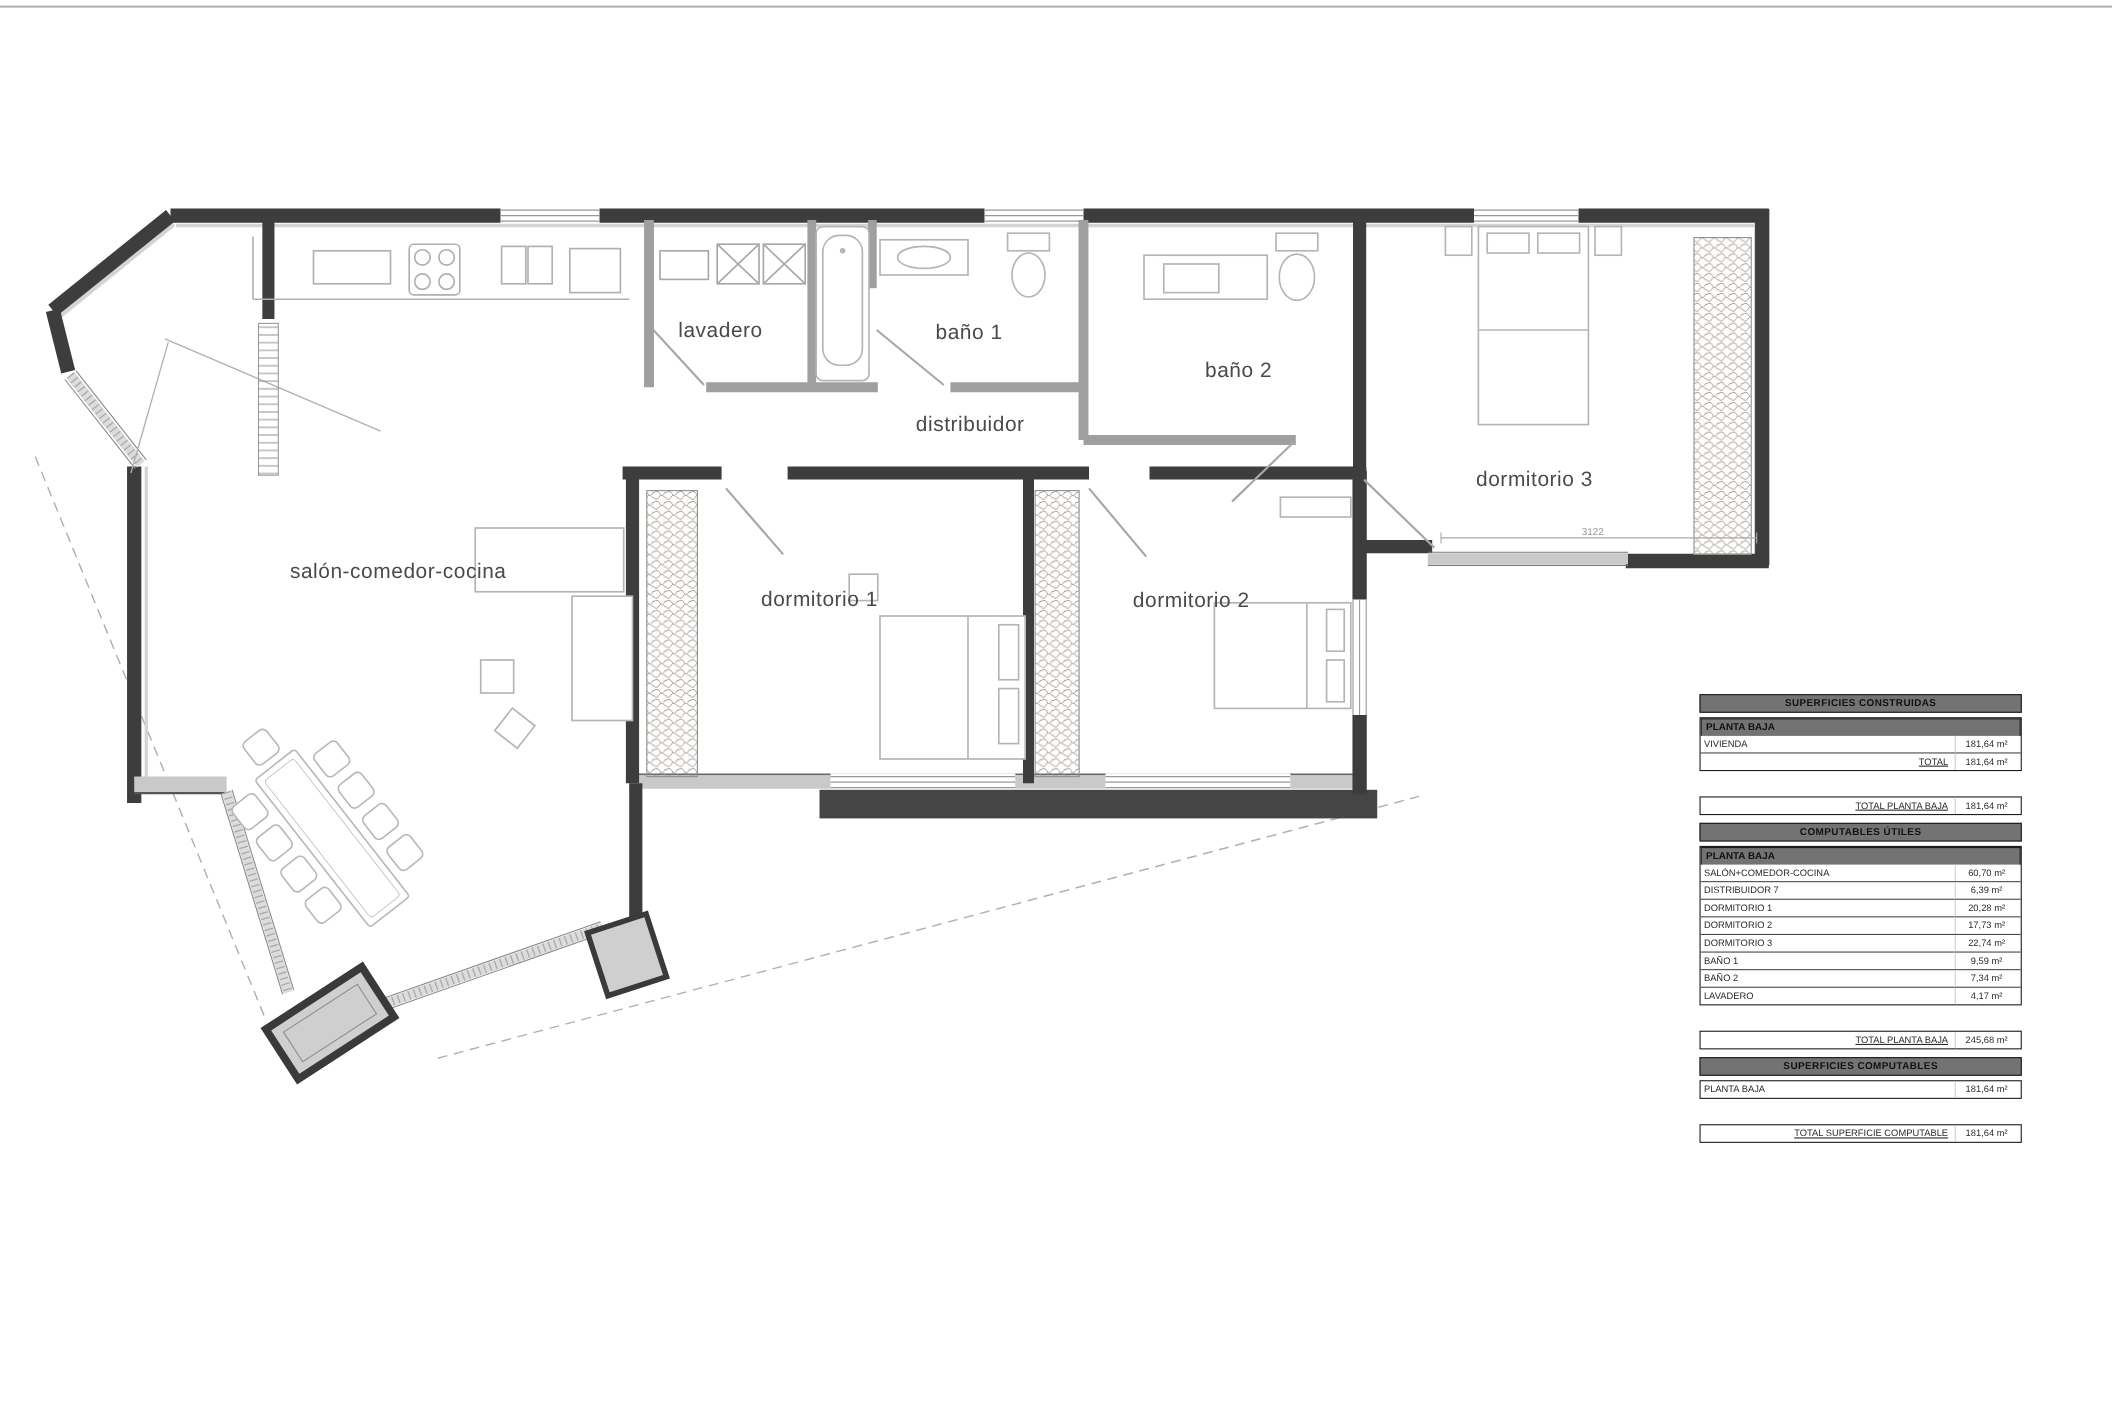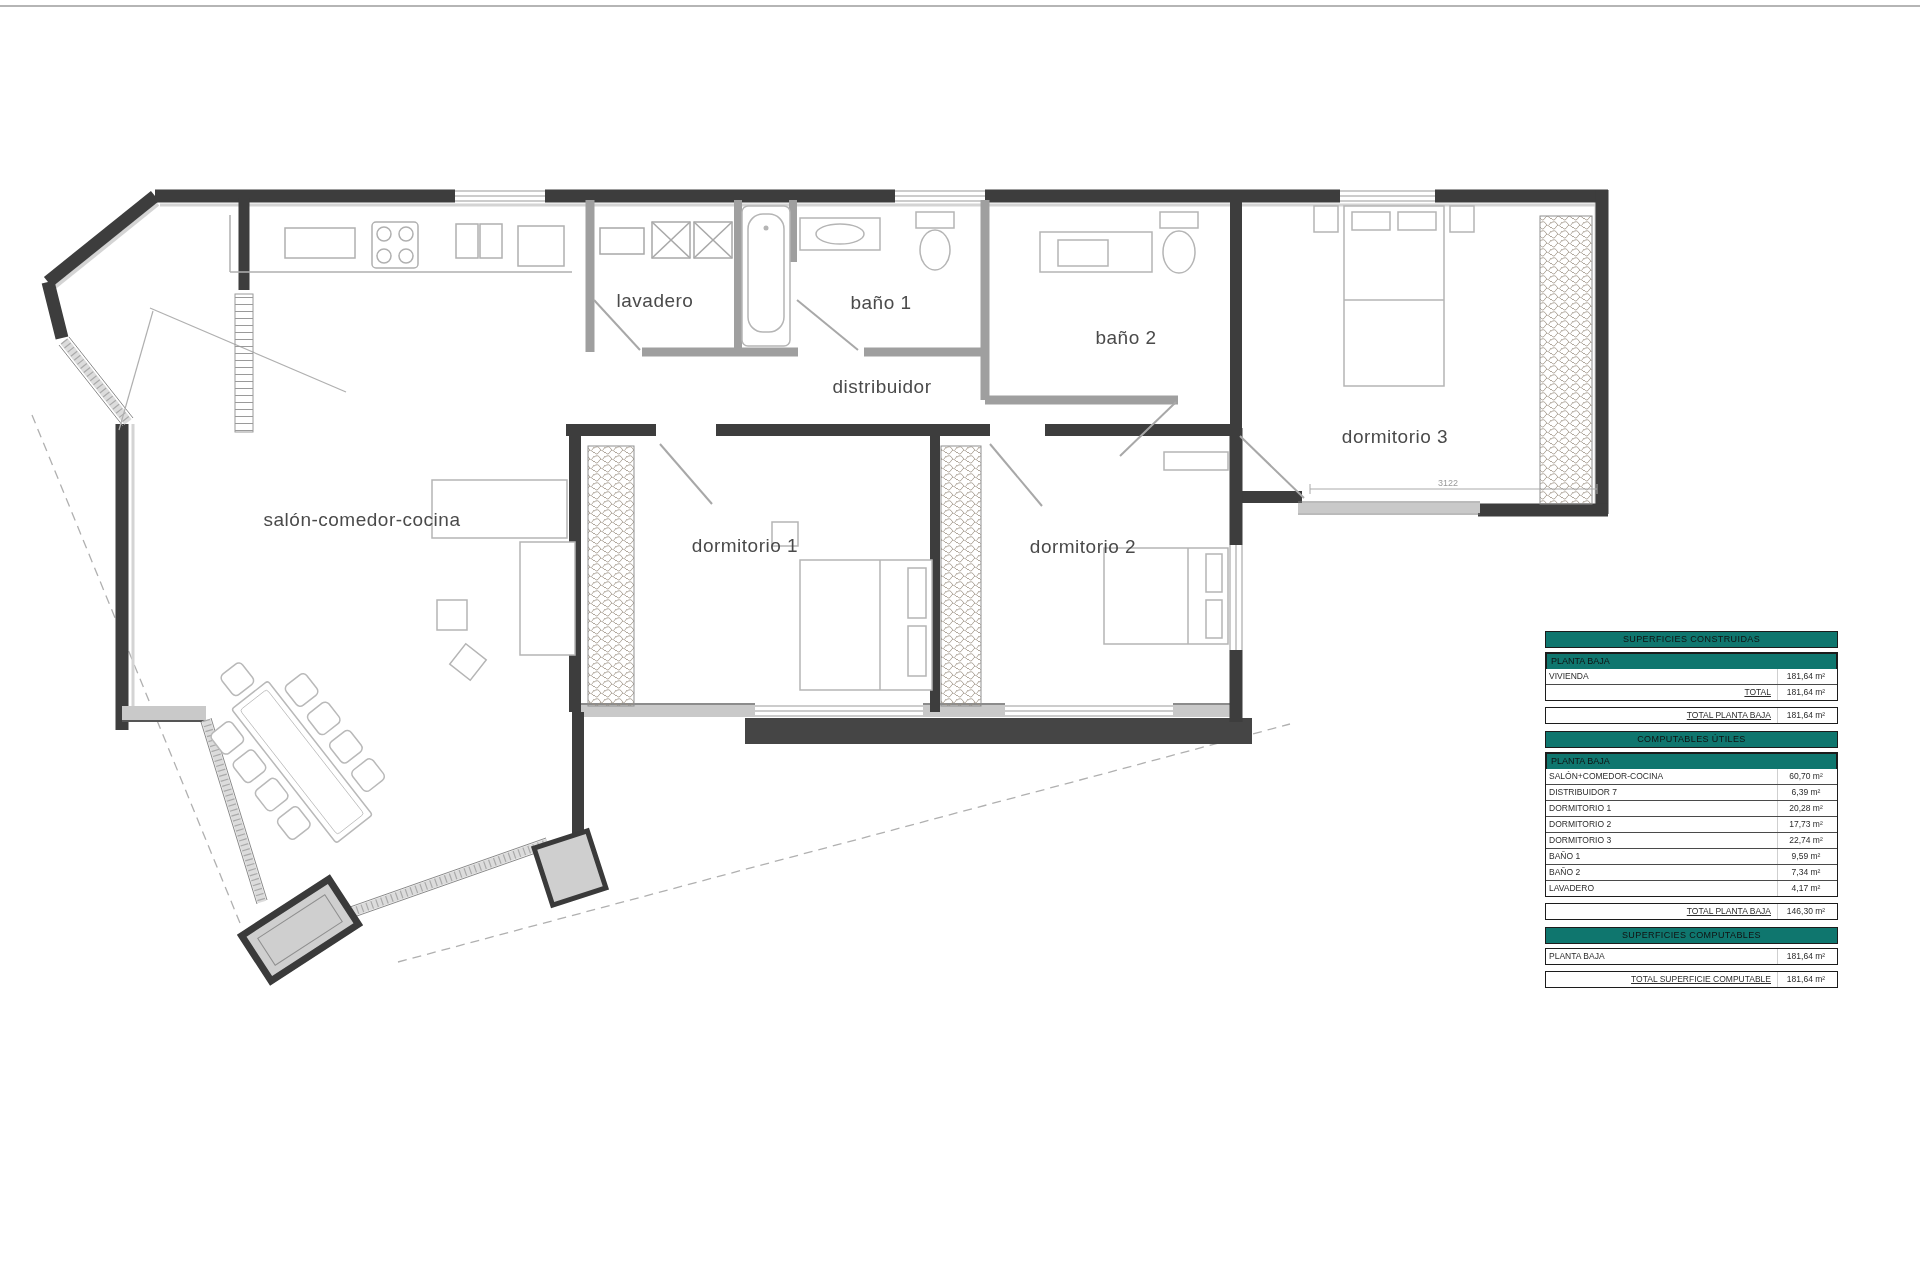--- a/index.html
+++ b/index.html
@@ -5,33 +5,33 @@
   html,body{margin:0;padding:0;background:#ffffff;width:1920px;height:1280px;overflow:hidden;
     font-family:"Liberation Sans", sans-serif;}
   #stage{position:relative;width:1920px;height:1280px;background:#fff;}
   #page-top-rule{position:absolute;left:0;top:5px;width:1920px;height:2px;background:#b5b5b5;}
   #plan-svg{position:absolute;left:0;top:0;}
   .room-label{position:absolute;transform:translate(-50%,-50%);color:#4a4a4a;font-size:19px;
     letter-spacing:0.5px;white-space:nowrap;}
   
   #surface-table{position:absolute;left:1545px;top:631px;width:293px;color:#2b2b2b;}
   .sec{margin-bottom:7px;}
-  .band{background:#0f766e;border:1.6px solid #1c1c1c;font-weight:normal;font-size:9px;
+  .band{background:#737373;border:1.6px solid #1c1c1c;font-weight:bold;font-size:9px;
     padding:2px 4px;color:#111;line-height:11px;}
   .band.hdr{text-align:center;letter-spacing:0.4px;margin-bottom:4px;}
   .band.sub{text-align:left;border-bottom:none;}
   .tbody{border:1.6px solid #1c1c1c;background:#fff;margin-bottom:4px;}
   .trow{display:flex;align-items:center;font-size:8.5px;border-bottom:1px solid #4a4a4a;
     height:15px;line-height:15px;}
   .trow:last-child{border-bottom:none;}
   .trow .lbl{flex:1;padding-left:3px;white-space:nowrap;overflow:hidden;}
   .trow .rl{padding-right:6px;white-space:nowrap;text-decoration:underline;}
   .trow .val{width:56px;text-align:center;padding-right:3px;border-left:1px solid #cfcfcf;
     height:100%;white-space:nowrap;}
-  .tbox{border:1.6px solid #1c1c1c;background:#fff;margin-top:6px;margin-bottom:4px;}
+  .tbox{border:1.6px solid #1c1c1c;background:#fff;margin-top:23px;margin-bottom:4px;}
   .tbox .trow{border-bottom:none;}
 </style>
 </head>
 <body>
 
 <div id="stage">
   <div id="page-top-rule"></div>
 
   <svg id="plan-svg" width="1920" height="1280" viewBox="0 0 1920 1280">
     <defs>
@@ -396,21 +396,21 @@
           <div class="trow">
             <span class="lbl">LAVADERO</span>
             <span class="rl"></span>
             <span class="val">4,17 m²</span>
           </div>
         </div>
         <div class="tbox">
           <div class="trow">
             <span class="lbl"></span>
             <span class="rl">TOTAL PLANTA BAJA</span>
-            <span class="val">146,30 m²</span>
+            <span class="val">245,68 m²</span>
           </div>
         </div>
       </div>
       <div class="sec">
         <div class="band hdr">SUPERFICIES COMPUTABLES</div>
         <div class="tbody">
           <div class="trow">
             <span class="lbl">PLANTA BAJA</span>
             <span class="rl"></span>
             <span class="val">181,64 m²</span>

